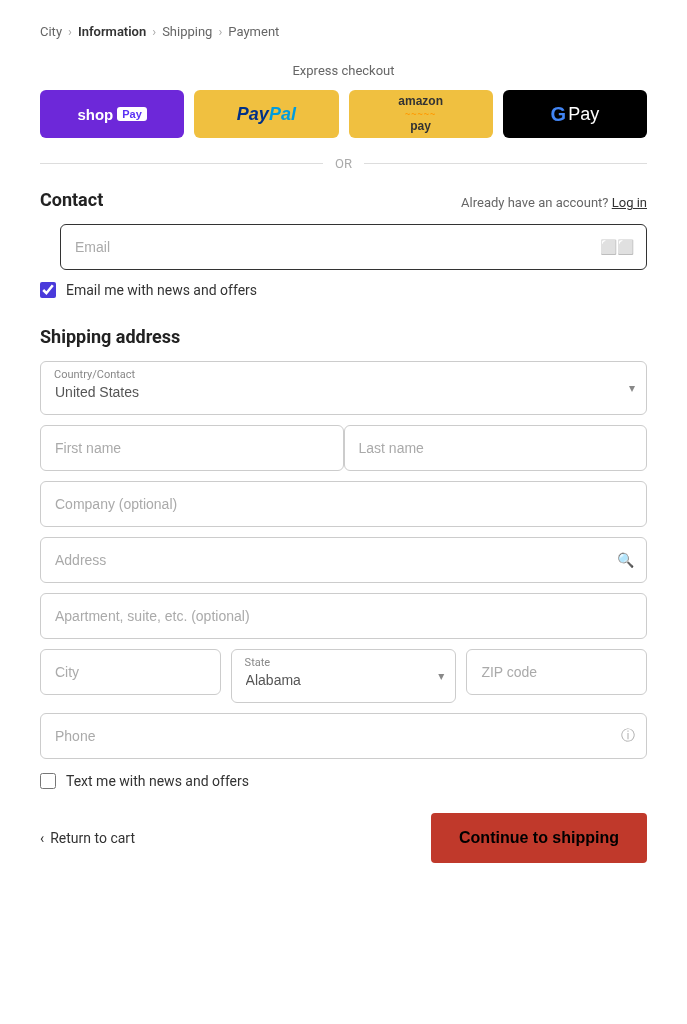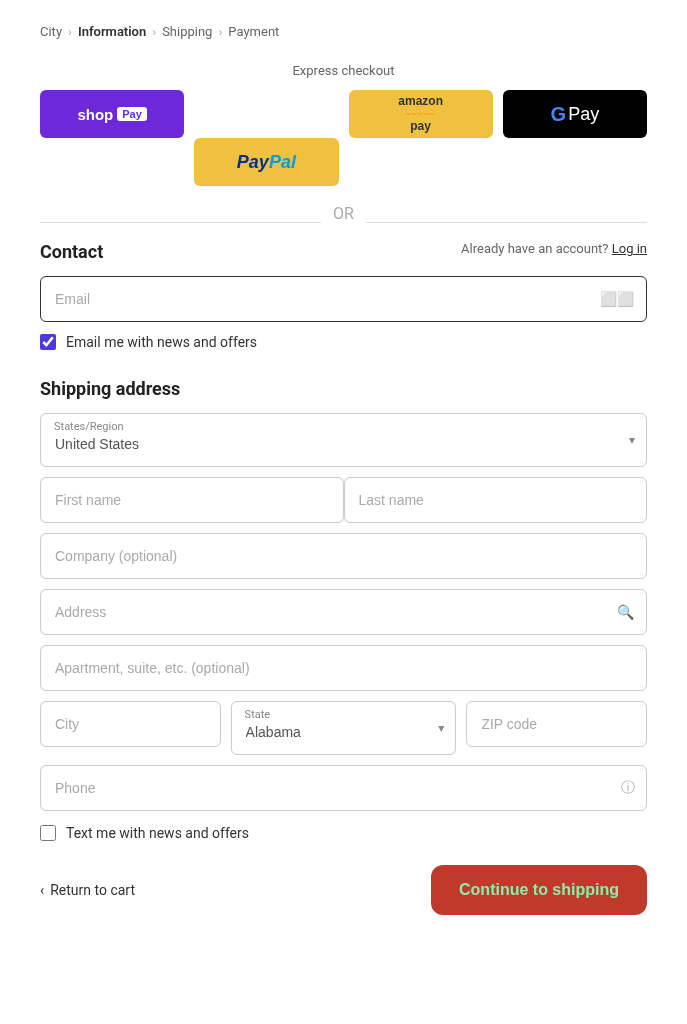--- a/index.html
+++ b/index.html
@@ -52,67 +52,67 @@
       font-size: 15px;
       font-weight: 600;
     }
     .btn-shop {
       background: #6d28d9;
       color: #fff;
     }
     .btn-paypal {
       background: #f0c040;
       color: #003087;
-      margin-top: 48px;
     }
     .btn-amazon {
       background: #f0c040;
       color: #333;
     }
     .btn-gpay {
       background: #000;
       color: #fff;
     }
     .or-divider {
       display: flex;
-      align-items: flex-end;
+      align-items: center;
       gap: 12px;
       margin: 18px 0;
-      font-size: 16px;
+      font-size: 13px;
       color: #aaa;
     }
     .or-divider::before, .or-divider::after {
       content: '';
       flex: 1;
       height: 1px;
       background: #ddd;
     }
     .section-header {
       display: flex;
-      align-items: flex-start;
+      align-items: flex-end;
       justify-content: space-between;
       margin-bottom: 14px;
     }
     .section-title {
       font-size: 18px;
       font-weight: 700;
       color: #222;
     }
     .login-link {
       font-size: 13px;
       color: #666;
     }
     .login-link a {
       color: #333;
       text-decoration: underline;
       cursor: pointer;
     }
     .email-field-wrapper {
       position: relative;
       margin-bottom: 12px;
+      margin-left: 20px;
     }
     .email-input {
       width: 100%;
       padding: 14px 44px 14px 14px;
       border: 1.5px solid #333;
       border-radius: 6px;
       font-size: 14px;
       outline: none;
       color: #555;
     }
@@ -232,23 +232,23 @@
       font-size: 14px;
       color: #333;
       cursor: pointer;
       text-decoration: none;
     }
     .return-cart .chevron-left {
       font-size: 14px;
     }
     .continue-btn {
       background: #c0392b;
-      color: #86efac;
+      color: #000000;
       border: none;
-      border-radius: 12px;
+      border-radius: 4px;
       padding: 16px 28px;
       font-size: 16px;
       font-weight: 600;
       cursor: pointer;
     }
     .text-checkbox-row {
       display: flex;
       align-items: center;
       gap: 10px;
       font-size: 14px;
@@ -321,21 +321,21 @@
     <input type="checkbox" checked="" id="emailOffers" style="">
     <label for="emailOffers">Email me with news and offers</label>
   </div>
 </section>
 
 <section>
   <h2 class="shipping-title">Shipping address</h2>
 
   <div class="form-group">
     <div class="form-select-wrapper field-wrapper">
-      <label>States/Region</label>
+      <label>Country/Contact</label>
       <select class="form-field" style="padding-top:22px;">
         <option>United States</option>
       </select>
       <span class="select-chevron">▾</span>
     </div>
   </div>
 
   <div class="form-row">
     <div class="form-group">
       <input class="form-field" type="text" placeholder="First name" style="">

